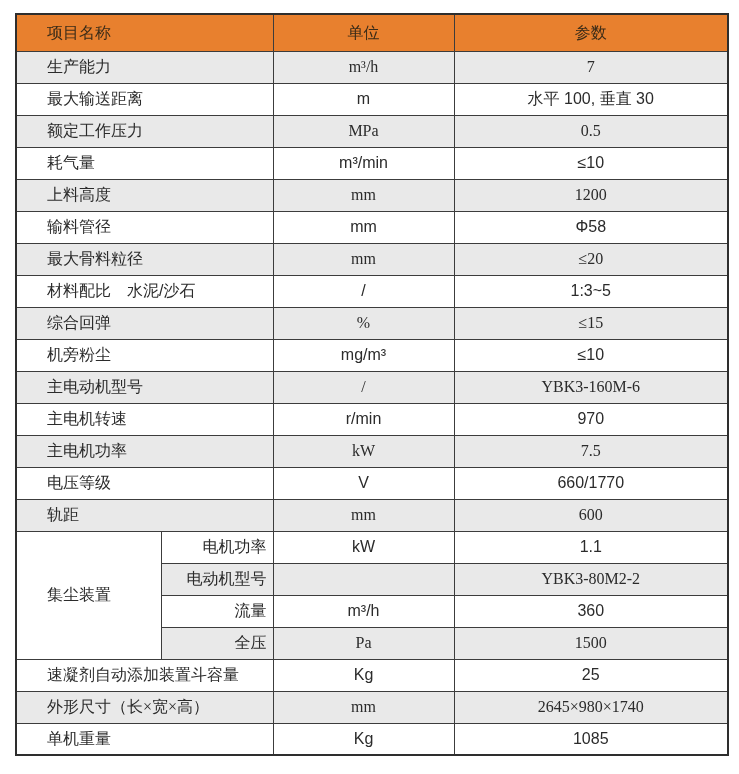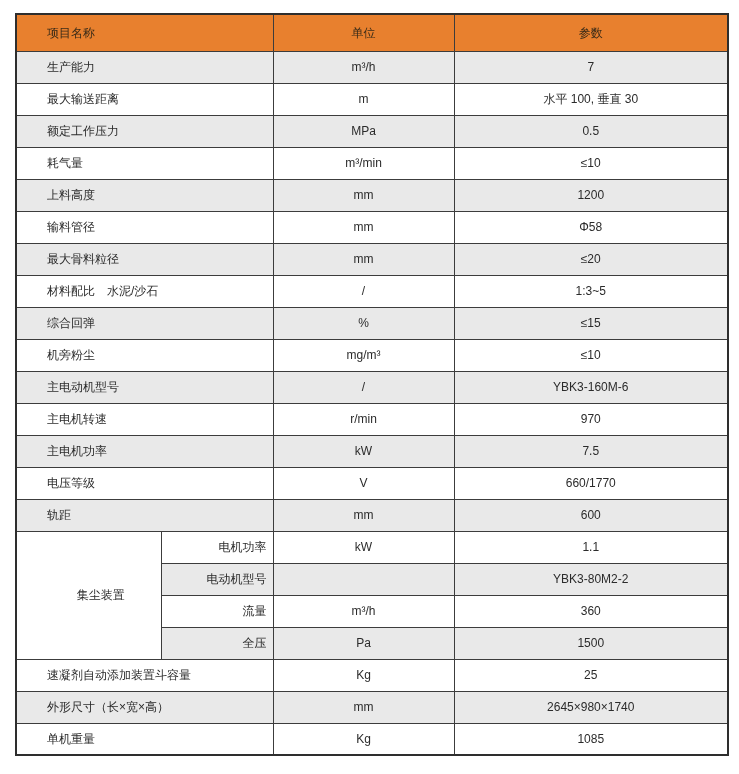--- a/index.html
+++ b/index.html
@@ -21,21 +21,21 @@
     color: var(--body-text);
   }
   table.spec-table {
     position: absolute;
     left: 15px;
     top: 13px;
     width: 712px;
     border-collapse: collapse;
     table-layout: fixed;
     border: 2px solid #2E2E2E;
-    font-size: 12px;
+    font-size: 16px;
   }
   .spec-table col.c-item-a { width: 145px; }
   .spec-table col.c-item-b { width: 112px; }
   .spec-table col.c-unit   { width: 181px; }
   .spec-table col.c-param  { width: 274px; }
 
   .spec-table th, .spec-table td {
     border: 1px solid var(--border-color);
     padding: 0 6px;
     height: 32px;
@@ -53,25 +53,25 @@
   }
   .spec-table th.item-head,
   .spec-table td.item-cell {
     text-align: left;
     padding-left: 30px;
   }
   .spec-table td.sub-item-cell {
     text-align: right;
     padding-left: 12px;
   }
-  .spec-table tbody tr.shaded td { background: var(--row-alt-bg); }
+  .spec-table tbody tr.shaded td { background: var(--row-alt-bg); font-family: Liberation Serif, serif; }
   .spec-table tbody tr.plain  td { background: var(--row-bg); margin-left: 40px; }
   .spec-table td.group-label {
     background: var(--row-bg) !important;
-    text-align: center;
+    text-align: left;
     padding-left: 30px;
   }
 </style>
 </head>
 <body>
 
 <div class="page">
   <table class="spec-table">
     <colgroup>
       <col class="c-item-a">

